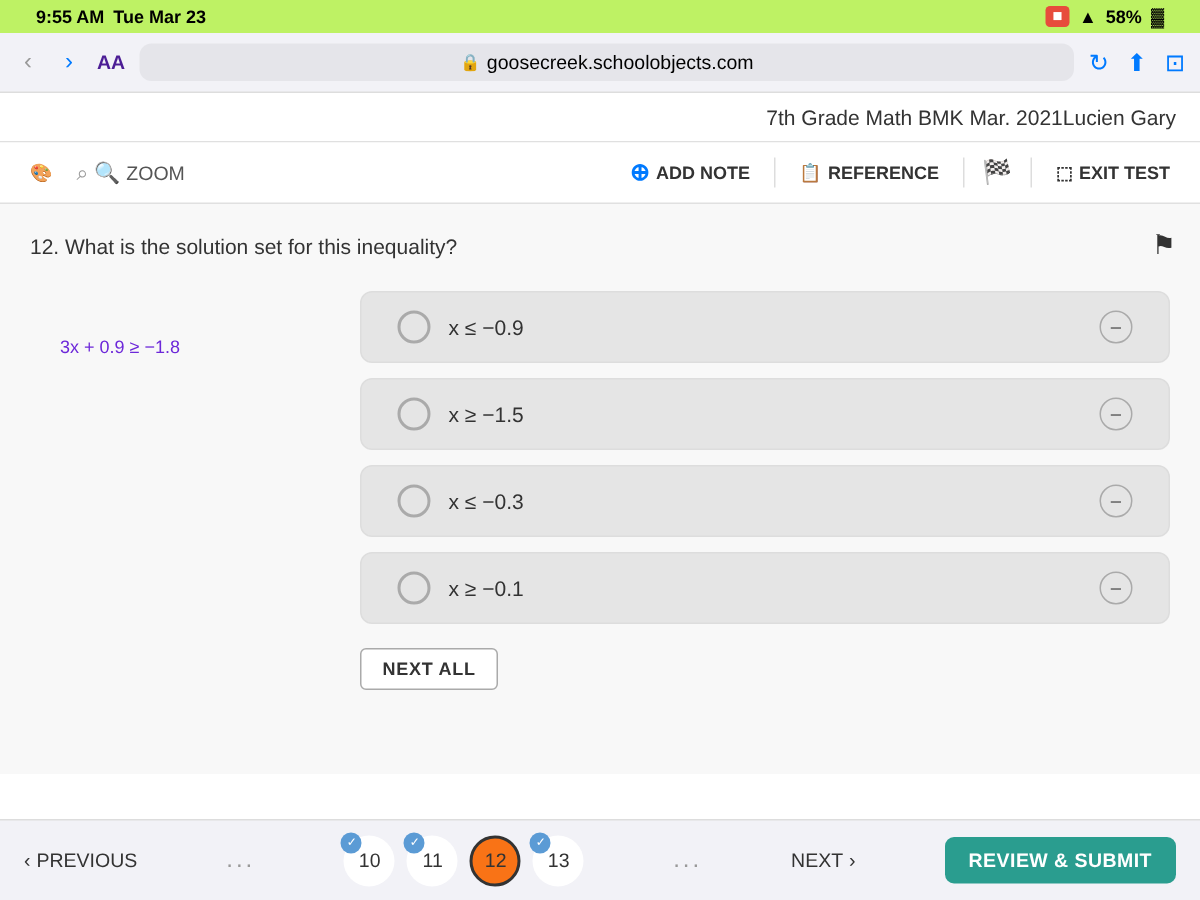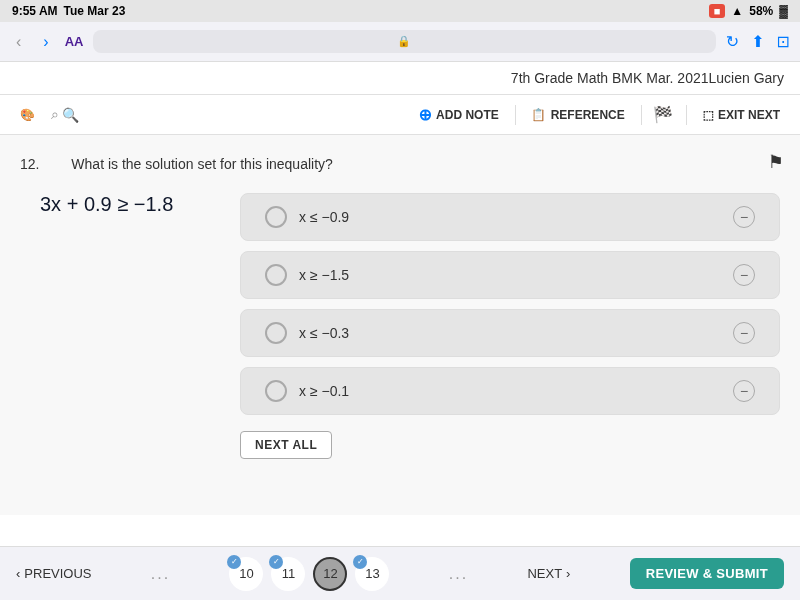--- a/index.html
+++ b/index.html
@@ -1,24 +1,24 @@
 <!DOCTYPE html>
 <html><head>
   <meta charset="utf-8">
   <style>
     * { box-sizing: border-box; margin: 0; padding: 0; }
     body { font-family: -apple-system, BlinkMacSystemFont, 'Segoe UI', sans-serif; background: #fff; width: 800px; height: 600px; overflow: hidden; position: relative; }
 
     
     .status-bar {
-      background: #e5e5e5;
+      background: #bef264;
       display: flex;
       align-items: flex-end;
       justify-content: space-between;
-      padding: 4px 12px;
+      padding: 4px 24px;
       font-size: 12px;
       font-weight: 600;
       height: 22px;
     }
     .status-left { display: flex; gap: 6px; }
     .status-right { display: flex; align-items: center; gap: 6px; }
     .battery-red { background: #e74c3c; color: white; border-radius: 3px; padding: 1px 5px; font-size: 11px; }
 
     
     .browser-bar {
@@ -160,30 +160,31 @@
       top: 16px;
       right: 16px;
       background: none;
       border: none;
       cursor: pointer;
       font-size: 18px;
       color: #333;
     }
     .question-number { font-size: 14px; font-weight: 600; color: #333; margin-bottom: 6px; }
     .question-number span { font-weight: normal; }
-    .question-text { font-size: 14px; color: #333; display: inline; margin-left: 28px; }
+    .question-text { font-size: 14px; color: #333; display: inline; }
     .question-content {
       display: flex;
       gap: 40px;
       margin-top: 20px;
     }
     .question-left { flex: 0 0 auto; min-width: 180px; }
     .equation {
-      font-size: 20px;
-      color: #0f172a;
+      font-size: 12px;
+      color: #6d28d9;
+      margin-top: 30px;
       margin-left: 20px;
     }
     .question-right { flex: 1; display: flex; flex-direction: column; gap: 10px; }
     .answer-option {
       background: #e5e5e5;
       border: 1px solid #ddd;
       border-radius: 8px;
       display: flex;
       align-items: center;
       justify-content: space-between;
@@ -268,21 +269,21 @@
       display: flex;
       align-items: center;
       justify-content: center;
       position: relative;
     }
     .page-btn.answered {
       background: #fff;
     }
     .page-btn.current {
       border: 2px solid #333;
-      background: #a3a3a3;
+      background: #f97316;
     }
     .page-btn .check-badge {
       position: absolute;
       top: -2px;
       left: -2px;
       width: 14px;
       height: 14px;
       background: #5b9bd5;
       border-radius: 50%;
       display: flex;
@@ -318,59 +319,61 @@
     <span>▓</span>
   </div>
 </div>
 
 <div class="browser-bar">
   <button class="nav-btn">‹</button>
   <button class="nav-btn active">›</button>
   <button class="aa-btn">AA</button>
   <div class="url-bar">
     <span class="lock-icon">🔒</span>
+    <span>goosecreek.schoolobjects.com</span>
   </div>
   <div class="browser-actions">
     <button class="browser-action-btn">↻</button>
     <button class="browser-action-btn">⬆</button>
     <button class="browser-action-btn">⊡</button>
   </div>
 </div>
 
 <div class="app-header">
   <span class="app-title">7th Grade Math BMK Mar. 2021</span>
   <span class="user-name">Lucien Gary</span>
 </div>
 
 <div class="toolbar">
   <button class="tool-btn">
     <span>🎨</span>
   </button>
   <div class="zoom-search">
     <span class="search-icon">⌕</span>
     <span class="search-icon">🔍</span>
+    <input class="zoom-input" type="text" value="ZOOM" style="">
   </div>
   <div class="toolbar-right">
     <button class="add-note-btn">
       <span class="add-note-icon">⊕</span>
       <span>ADD NOTE</span>
     </button>
     <div class="divider"></div>
     <button class="reference-btn">
       <span>📋</span>
       <span>REFERENCE</span>
     </button>
     <div class="divider"></div>
     <button class="bookmark-btn">
       <span>🏁</span>
     </button>
     <div class="divider"></div>
     <button class="exit-test-btn">
       <span>⬚</span>
-      <span>EXIT NEXT</span>
+      <span>EXIT TEST</span>
     </button>
   </div>
 </div>
 
 <div class="question-area">
   <button class="flag-btn">
     <span>⚑</span>
   </button>
   <div>
     <span class="question-number">

